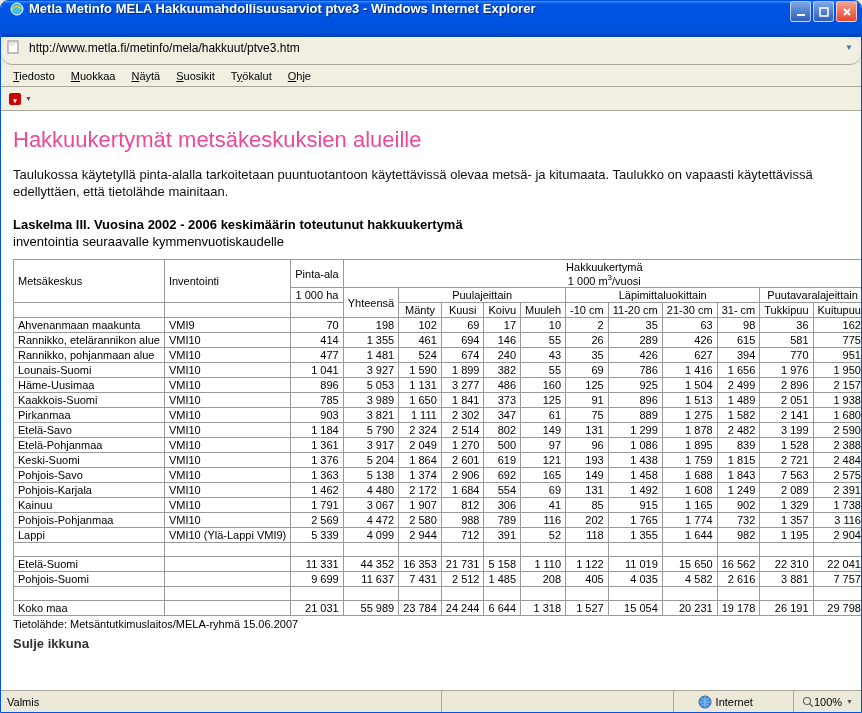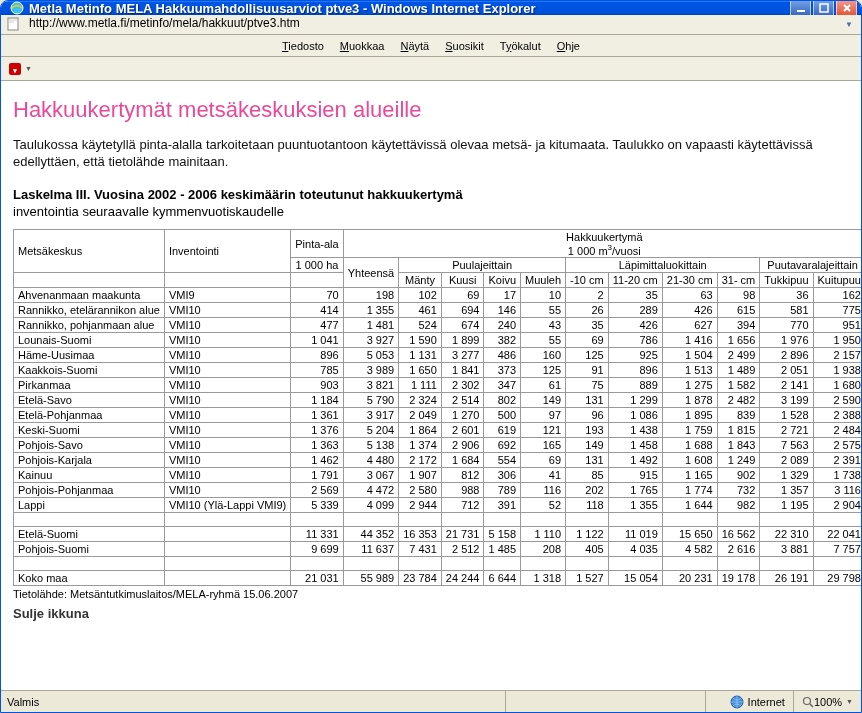--- a/index.html
+++ b/index.html
@@ -1,47 +1,47 @@
 <!DOCTYPE html>
 <html><head>
 <meta charset="utf-8">
 <style>
 * { box-sizing: border-box; margin: 0; padding: 0; }
 body { font-family: Tahoma, Arial, sans-serif; font-size: 11px; background: #ece9d8; overflow: hidden; width: 862px; height: 713px; }
 .window { width: 862px; height: 713px; display: flex; flex-direction: column; border: 1px solid #0054e3; border-radius: 8px 8px 0 0; overflow: hidden; }
-.titlebar { height: 14px; background: linear-gradient(to bottom, #3a93ff 0%, #0054e3 8%, #0054e3 40%, #0050d8 88%, #003fb0 100%); display: flex; align-items: center; padding: 0 4px; color: white; font-weight: bold; font-size: 13px; }
+.titlebar { height: 36px; background: linear-gradient(to bottom, #3a93ff 0%, #0054e3 8%, #0054e3 40%, #0050d8 88%, #003fb0 100%); display: flex; padding: 0 4px; color: white; font-weight: bold; font-size: 13px; }
 .titlebar .ie-icon { width: 16px; height: 16px; margin: 0 4px; }
 .titlebar .title-text { flex: 1; text-shadow: 1px 1px 1px rgba(0,0,0,0.5); }
 .win-btns { display: flex; gap: 2px; }
 .win-btn { width: 21px; height: 21px; border-radius: 3px; border: 1px solid rgba(255,255,255,0.6); display: flex; align-items: center; justify-content: center; font-weight: bold; font-family: Arial; color: white; }
 .win-min { background: linear-gradient(to bottom, #7ba7e8, #2d5db7); }
 .win-max { background: linear-gradient(to bottom, #7ba7e8, #2d5db7); }
 .win-close { background: linear-gradient(to bottom, #f5a191, #e2472c); }
-.addr-bar { height: 20px; background: #f1efe2; border-bottom: 1px solid #aca899; display: flex; align-items: flex-end; padding: 2px 4px; }
+.addr-bar { height: 28px; background: #f1efe2; border-bottom: 1px solid #aca899; display: flex; align-items: flex-start; padding: 2px 4px; border-radius: 12px; }
 .addr-icon { width: 16px; height: 16px; margin-right: 4px; }
 .addr-input { flex: 1; height: 18px; border: none; font-size: 12px; padding: 0 4px; background: transparent; }
 .addr-drop { width: 16px; height: 16px; display: flex; align-items: center; justify-content: center; color: #4a6ea9; font-size: 8px; }
-.menubar { height: 22px; background: #f1efe2; border-bottom: 1px solid #aca899; display: flex; align-items: center; padding: 0 4px; justify-content: center; }
+.menubar { height: 22px; background: #f1efe2; border-bottom: 1px solid #aca899; display: flex; align-items: center; padding: 0 4px; }
 .menu-item { padding: 2px 8px; font-size: 11px; }
 .menu-item .ul { text-decoration: underline; }
 .toolbar-small { height: 24px; background: #f1efe2; border-bottom: 1px solid #aca899; display: flex; align-items: center; padding: 0 6px; }
 .pdf-icon { width: 16px; height: 16px; }
 .tb-drop { font-size: 7px; margin-left: 2px; color: #555; }
 .content { flex: 1; background: white; overflow: auto; padding: 8px 12px; }
 h1 { color: #ec4899; font-size: 22px; font-weight: normal; margin: 8px 0 14px 0; font-family: Arial; }
 .intro { font-size: 13px; color: #111; margin-bottom: 16px; line-height: 1.3; }
 .tbl-title { font-size: 13px; font-weight: bold; margin-bottom: 2px; }
 .tbl-sub { font-size: 13px; margin-bottom: 10px; }
 table { border-collapse: collapse; font-size: 11px; width: 100%; }
 th, td { border: 1px solid #999; padding: 1px 4px; text-align: right; white-space: nowrap; }
 th { font-weight: normal; text-align: center; }
 td.l { text-align: left; }
 .src { font-size: 11px; margin-top: 2px; }
 .cut { font-size: 13px; font-weight: bold; margin-top: 6px; color: #333; }
-.statusbar { height: 22px; background: #ece9d8; border-top: 1px solid #aca899; display: flex; align-items: center; font-size: 11px; }
+.statusbar { height: 22px; background: #ece9d8; border-top: 1px solid #aca899; display: flex; align-items: center; font-size: 11px; gap: 32px; }
 .sb-cell { border-left: 1px solid #aca899; padding: 0 8px; height: 100%; display: flex; align-items: center; }
 .sb-first { flex: 1; padding: 0 6px; }
 .sb-internet { display: flex; align-items: center; gap: 4px; padding-left: 24px; }
 .globe-icon { width: 14px; height: 14px; }
 .zoom-icon { width: 12px; height: 12px; }
 .spacer-row td { border: 1px solid #999; height: 14px; }
 sup { font-size: 8px; }
 </style>
 </head>
 <body>

